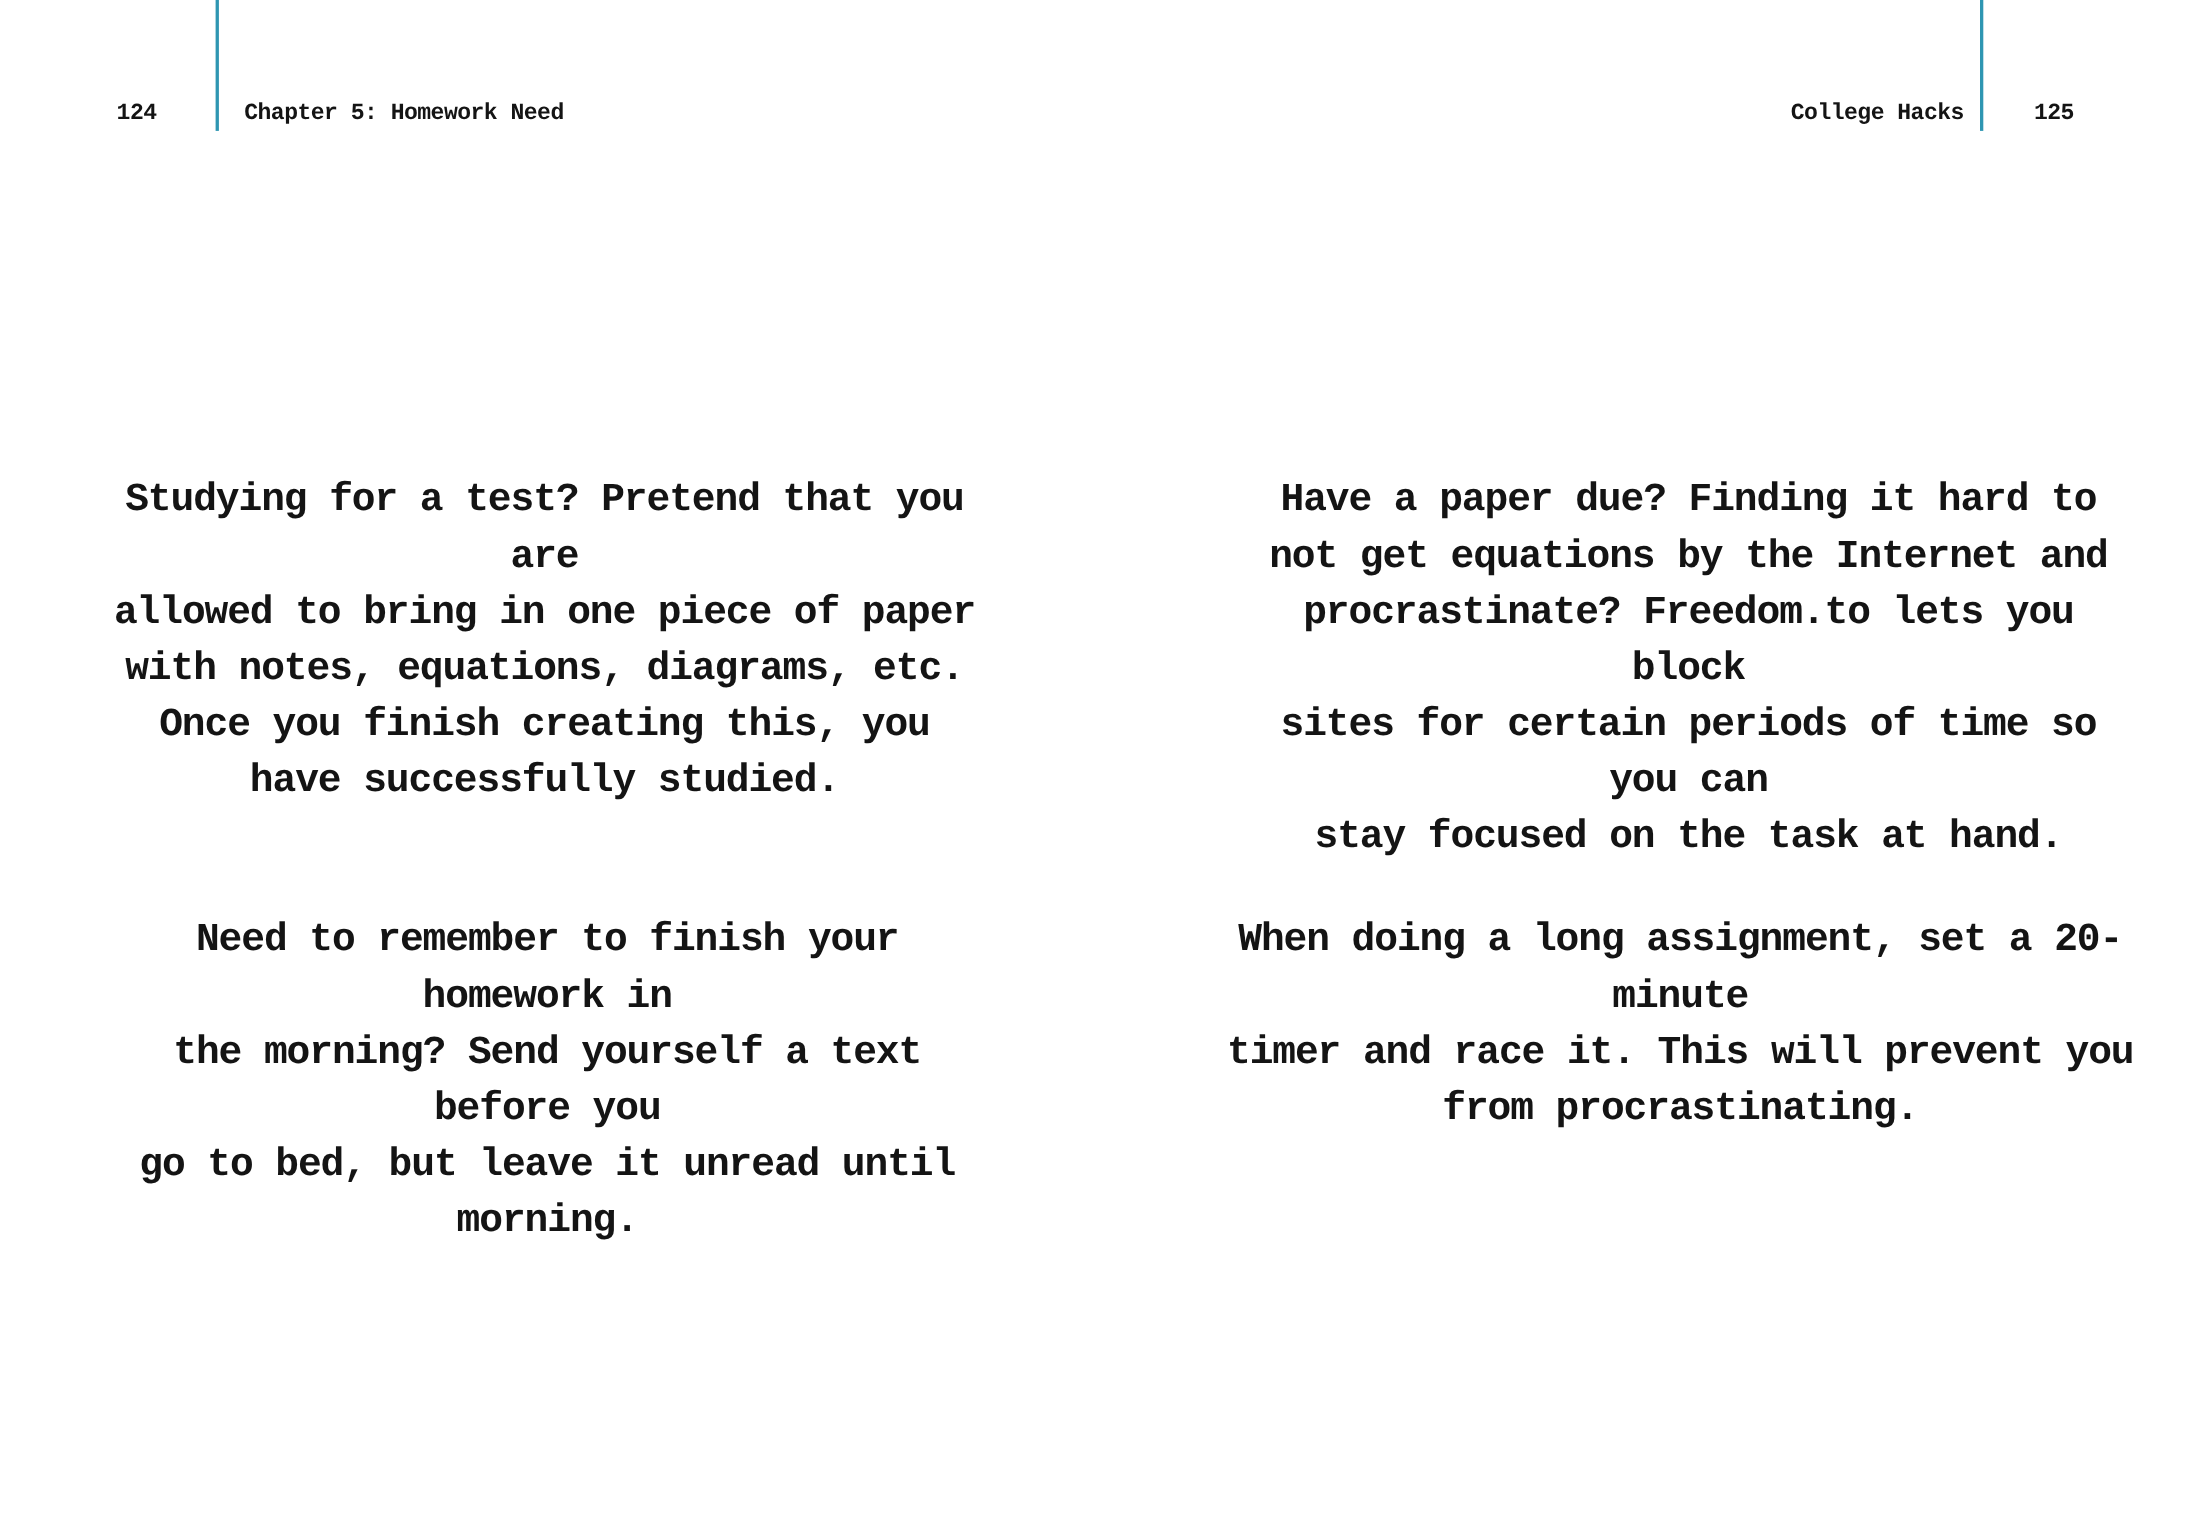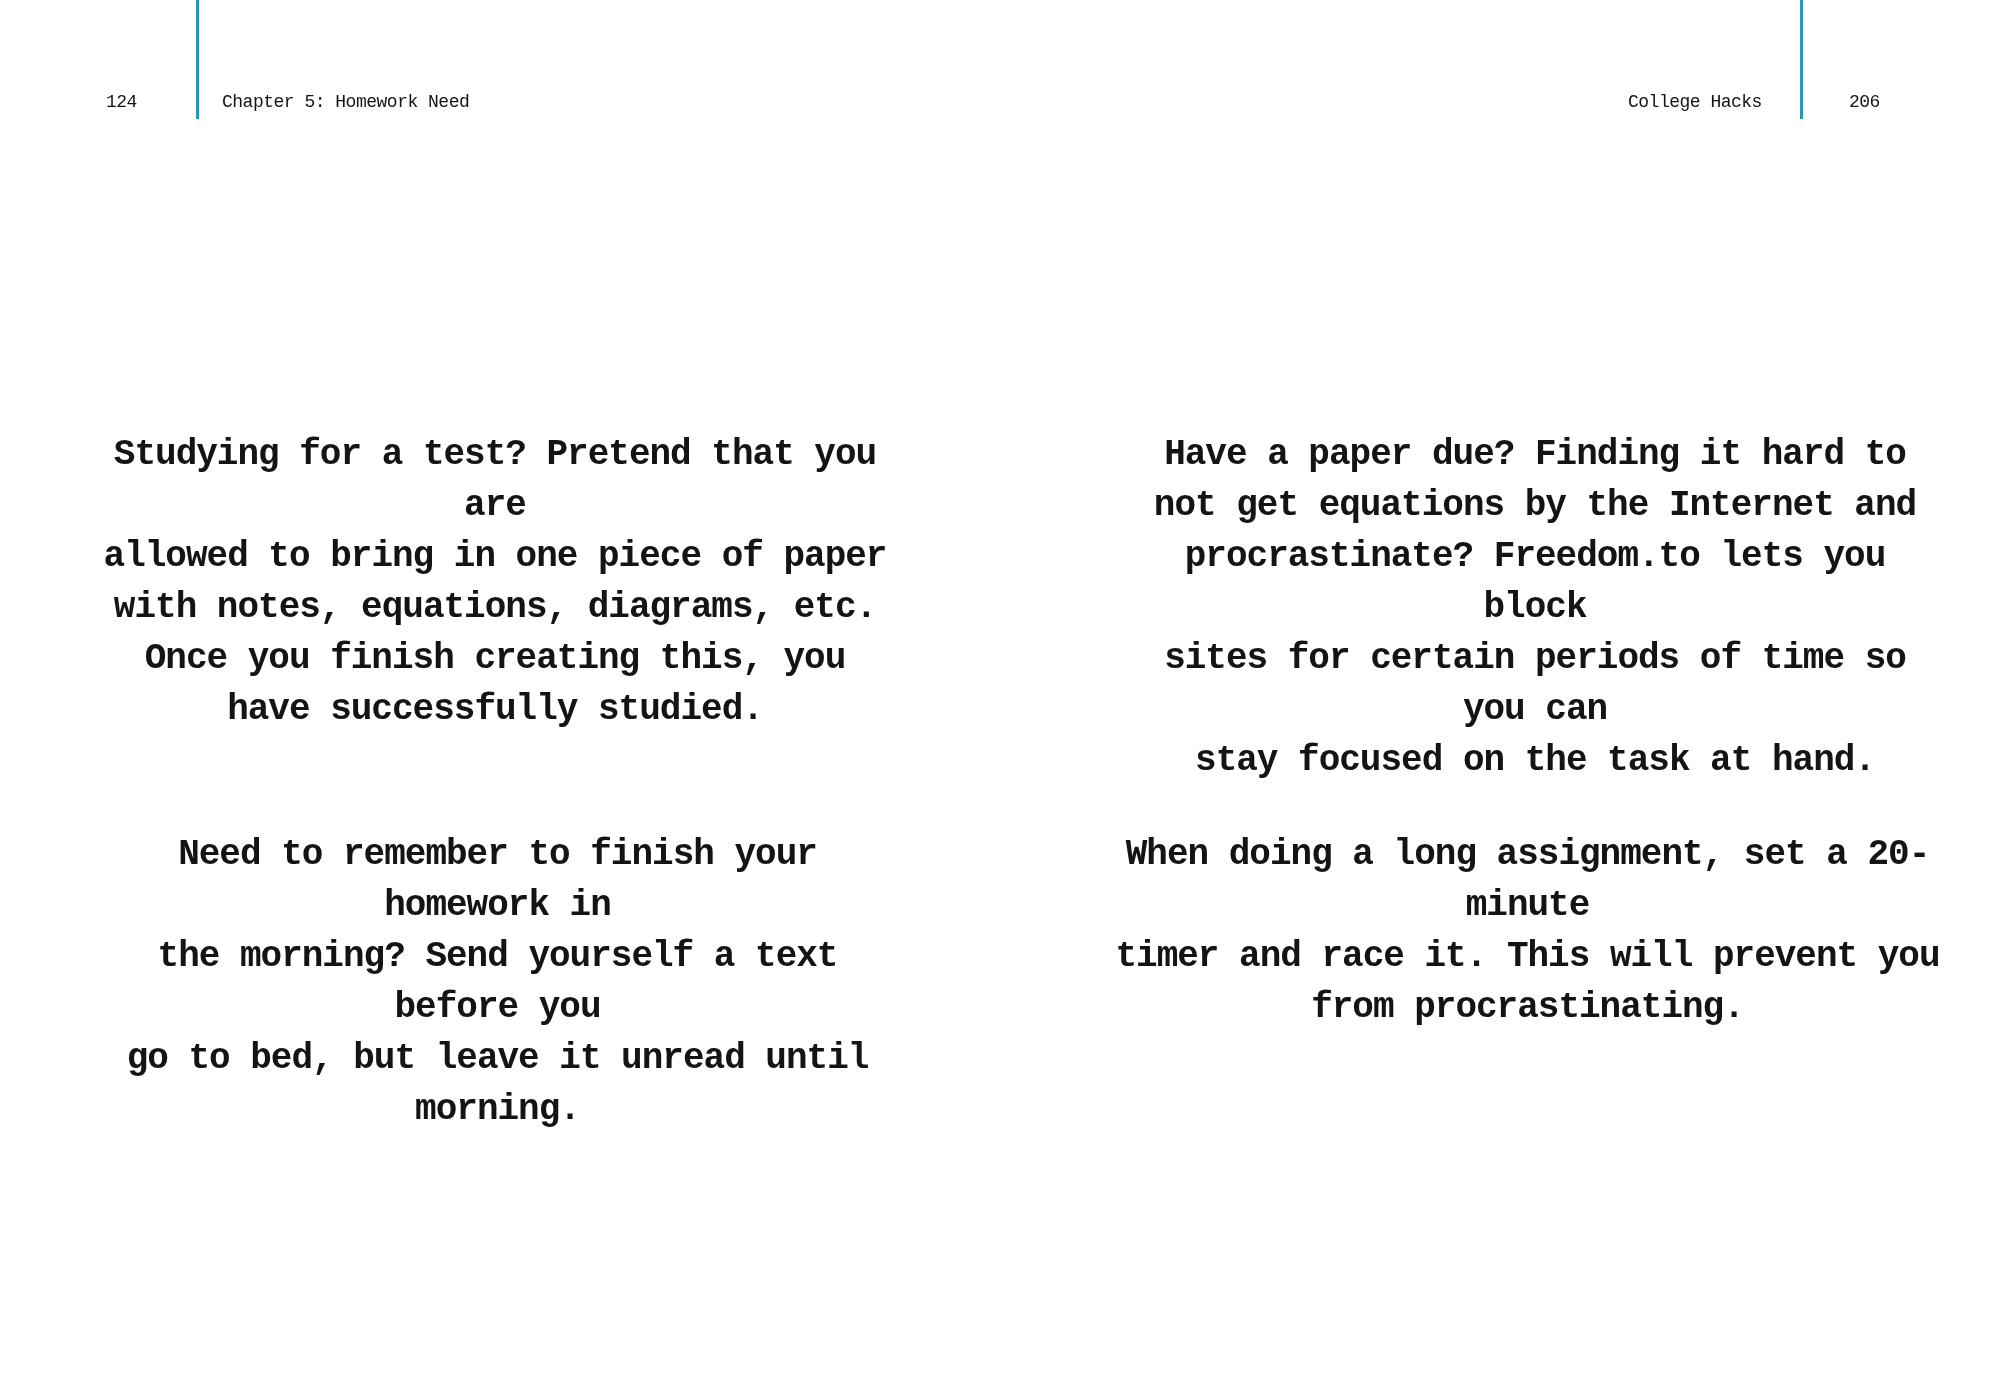--- a/index.html
+++ b/index.html
@@ -26,22 +26,22 @@
     position: absolute;
     top: 0;
     width: 1000px;
     height: 1377px;
   }
   .page.left  { left: 0; }
   .page.right { left: 1000px; }
 
   .pagenum, .running {
     position: absolute;
-    font-size: 18px;
-    font-weight: 400;
+    font-size: 21px;
+    font-weight: 700;
     letter-spacing: -0.5px;
     white-space: nowrap;
   }
   .left-num      { left: 106px;  top: 92px; }
   .left-running  { left: 222px;  top: 92px; }
   .right-running { left: 628px;  top: 92px; text-align: center; }  
   .right-num     { left: 849px;  top: 92px; }  
 
   .divider {
     position: absolute;
@@ -83,21 +83,21 @@
 Once you finish creating this, you
 have successfully studied.</p>
     <p class="hack hack-l2">Need to remember to finish your homework in
 the morning? Send yourself a text before you
 go to bed, but leave it unread until morning.</p>
   </section>
 
   <section class="page right">
     <span class="running right-running">College Hacks</span>
     <div class="divider divider-right"></div>
-    <span class="pagenum right-num">206</span>
+    <span class="pagenum right-num">125</span>
 
     <p class="hack hack-r1">Have a paper due? Finding it hard to
 not get equations by the Internet and
 procrastinate? Freedom.to lets you block
 sites for certain periods of time so you can
 stay focused on the task at hand.</p>
     <p class="hack hack-r2">When doing a long assignment, set a 20-minute
 timer and race it. This will prevent you
 from procrastinating.</p>
   </section>

